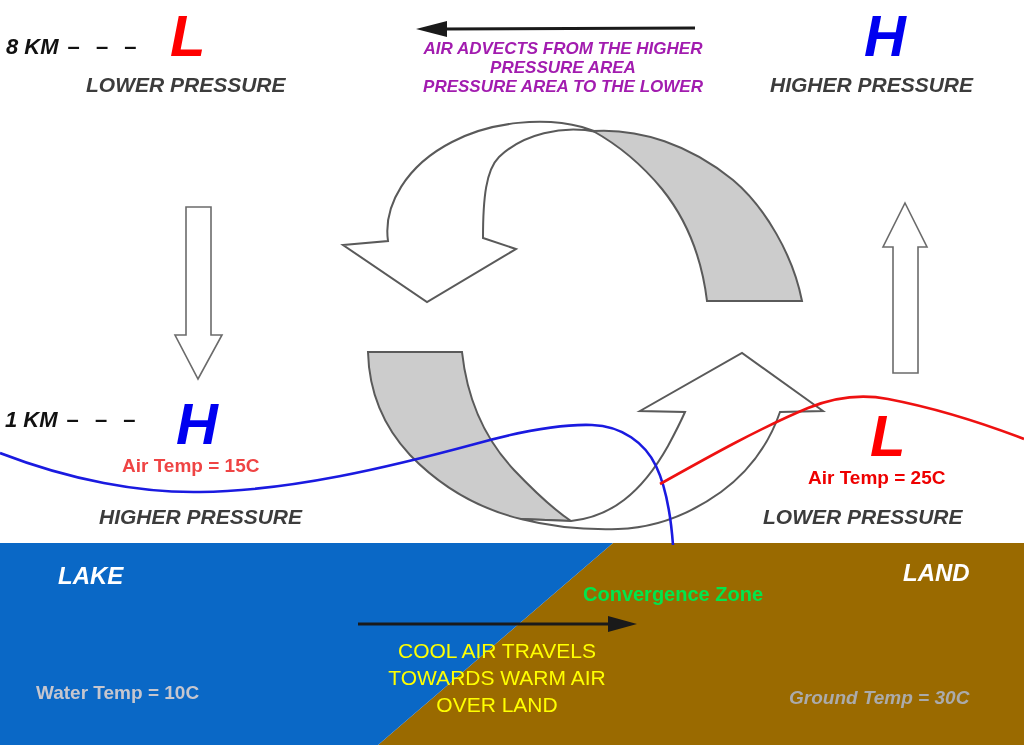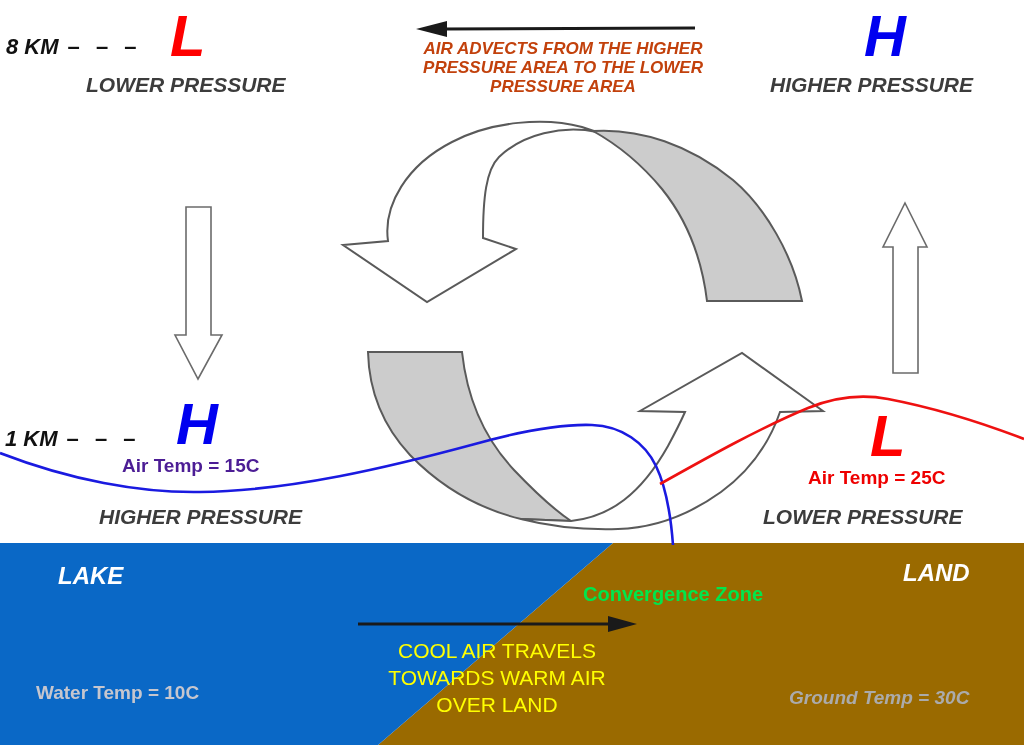--- a/index.html
+++ b/index.html
@@ -9,23 +9,23 @@
   }
   .stage svg{position:absolute;left:0;top:0;}
   .ov{position:absolute;white-space:nowrap;line-height:1;}
   .sym{font-size:58px;font-weight:bold;font-style:italic;}
   .sym.red{color:#FF0000;}
   .sym.blue{color:#0000F0;}
   .plabel{font-size:21px;font-weight:bold;font-style:italic;color:#3C3C3C;}
   .alt{display:flex;align-items:center;gap:9px;text-align:center;}
   .alt .km{font-size:22px;font-weight:bold;font-style:italic;color:#111;}
   .alt .dashes{font-size:22px;font-weight:bold;color:#111;letter-spacing:5px;}
-  .note{font-size:17px;line-height:19px;font-weight:bold;font-style:italic;color:#c2410c;text-align:center;}
+  .note{font-size:17px;line-height:19px;font-weight:bold;font-style:italic;color:#a21caf;text-align:center;}
   .temp{font-size:19px;font-weight:bold;}
-  .temp.cool{color:#4c1d95;}
+  .temp.cool{color:#ef4444;}
   .temp.warm{color:#EE0000;}
   .surf-name{font-size:24px;font-weight:bold;font-style:italic;color:#FFFFFF;}
   .conv{font-size:20px;font-weight:bold;color:#00E64C;}
   .stemp{font-size:19px;font-weight:bold;}
   .stemp.water{color:#C6C6CE;}
   .stemp.ground{color:#ABABAB;font-style:italic;}
   .flow{font-size:21px;line-height:27px;font-weight:normal;color:#FFFF00;text-align:center;}
 </style>
 </head>
 <body>
@@ -93,28 +93,28 @@
   <div class="ov alt" style="left:6px;top:36px">
     <span class="km">8 KM</span>
     <span class="dashes">– – –</span>
   </div>
 
   <div class="ov sym red" style="left:170px;top:7px">L</div>
   <div class="ov plabel" style="left:86px;top:74px">LOWER PRESSURE</div>
 
   <div class="ov note" style="left:413px;top:39px;width:300px">
     <div>AIR ADVECTS FROM THE HIGHER</div>
+    <div>PRESSURE AREA</div>
     <div>PRESSURE AREA TO THE LOWER</div>
-    <div>PRESSURE AREA</div>
   </div>
 
   <div class="ov sym blue" style="left:864px;top:7px">H</div>
   <div class="ov plabel" style="left:770px;top:74px">HIGHER PRESSURE</div>
 
-  <div class="ov alt" style="left:5px;top:428px">
+  <div class="ov alt" style="left:5px;top:409px">
     <span class="km">1 KM</span>
     <span class="dashes">– – –</span>
   </div>
 
   <div class="ov sym blue" style="left:176px;top:395px">H</div>
   <div class="ov temp cool" style="left:122px;top:456px">Air Temp = 15C</div>
   <div class="ov plabel" style="left:99px;top:506px">HIGHER PRESSURE</div>
 
   <div class="ov sym red" style="left:870px;top:407px">L</div>
   <div class="ov temp warm" style="left:808px;top:468px">Air Temp = 25C</div>

